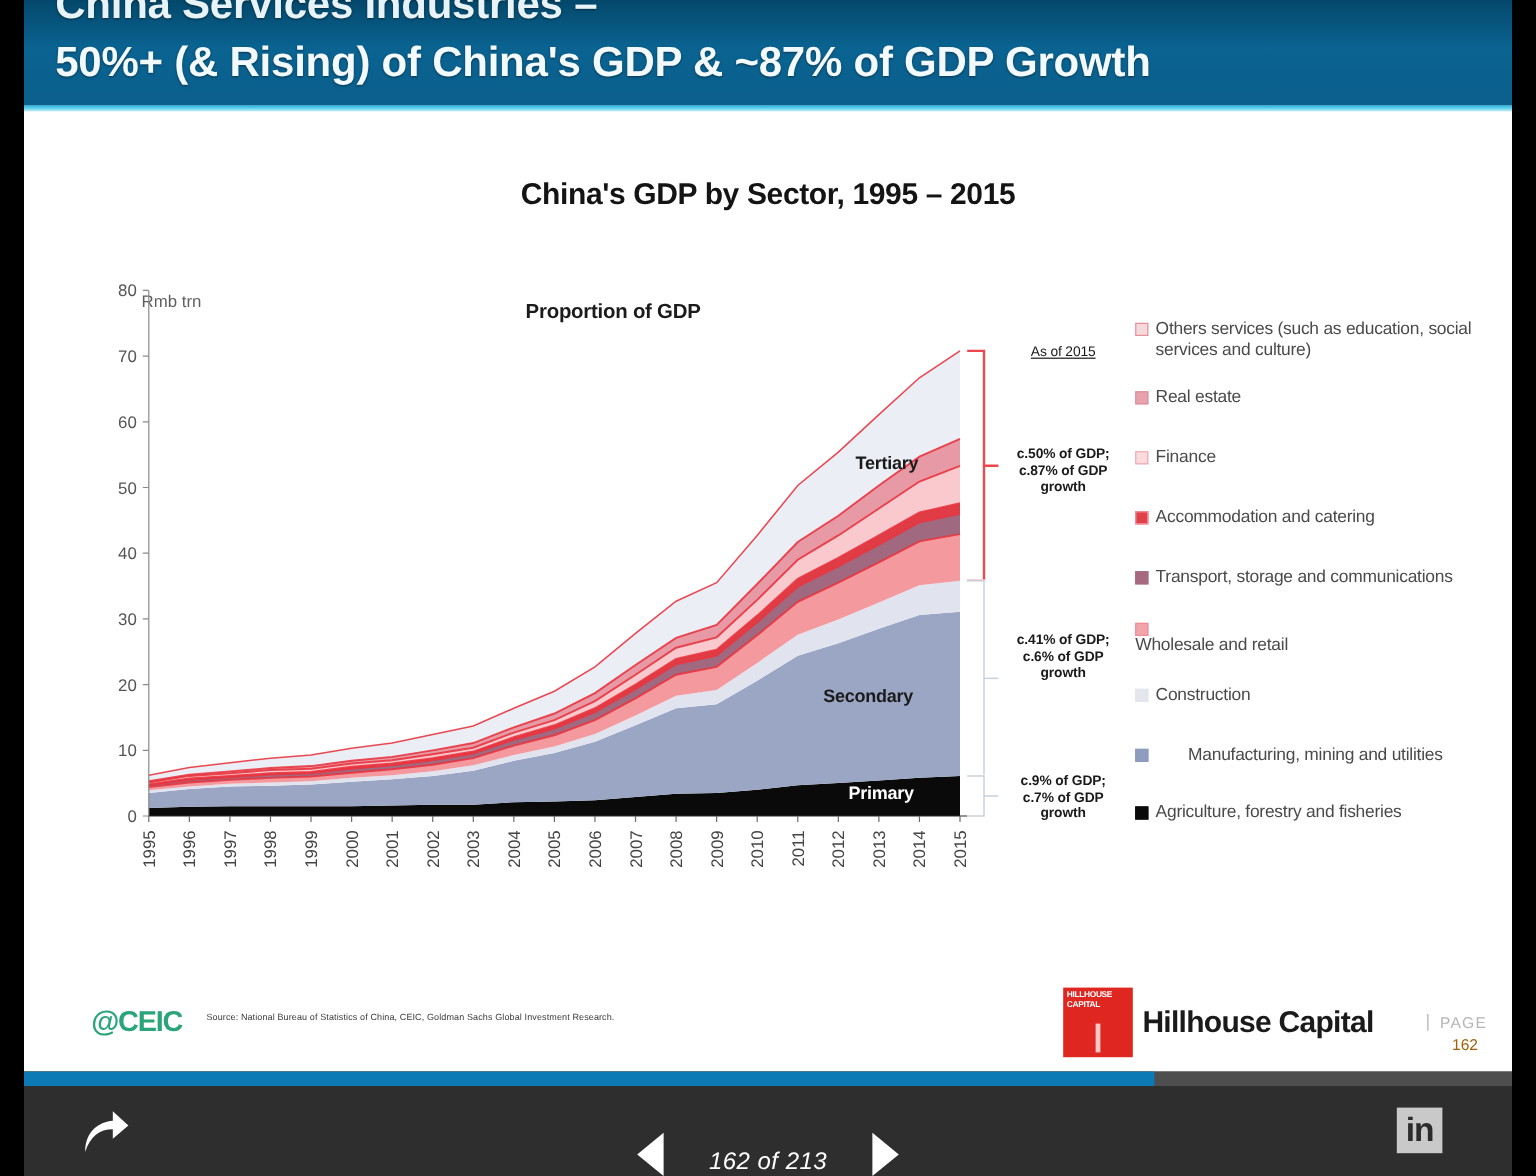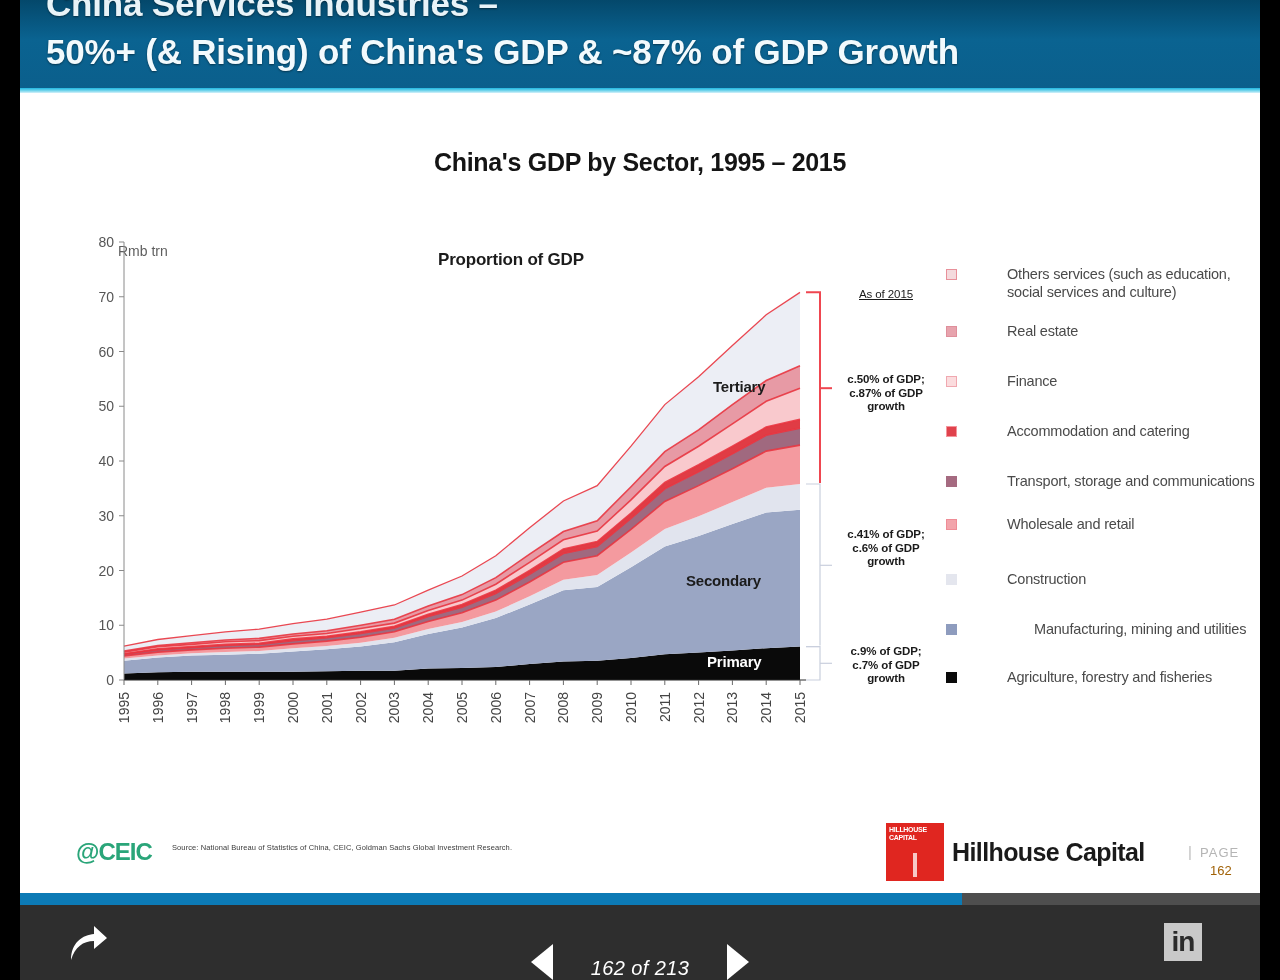--- a/index.html
+++ b/index.html
@@ -47,21 +47,21 @@
   .anno { position:absolute; width:96px; text-align:center; font-size:11.5px;
           font-weight:bold; color:#1a1a1a; line-height:13.5px; letter-spacing:-0.1px; }
   .anno-1 { left:818px; top:373px; }
   .anno-2 { left:818px; top:528px; }
   .anno-3 { left:818px; top:645px; }
 
   
   .legend { position:absolute; left:926px; top:266px; width:310px; }
   .lg-item { position:absolute; display:flex; align-items:flex-start; }
   .sw { width:11px; height:11px; flex:none; margin-top:3px; margin-right:6px; }
-  .lg-tx { font-size:14.5px; color:#4a4a4a; line-height:17.5px; letter-spacing:-0.2px;margin-left:44px; }
+  .lg-tx { font-size:14.5px; color:#4a4a4a; line-height:17.5px; letter-spacing:-0.2px; }
 
   
   .kpcb { position:absolute; left:56px; top:838px; font-size:24px; font-weight:bold;
           color:#2aa579; letter-spacing:-1px; }
   .src  { position:absolute; left:152px; top:843px; font-size:7.5px; color:#3b3b3b;
           letter-spacing:.1px; }
 
   .hh-logo { position:absolute; left:866px; top:823px; width:58px; height:58px;
              background:#e02620; }
   .hh-logo .l1 { position:absolute; left:3px; top:3px; font-size:7px; font-weight:bold;
@@ -242,21 +242,21 @@
           <span class="lg-tx">Finance</span>
         </div>
         <div class="lg-item" style="top: 157px;">
           <span class="sw" style="background: rgb(224, 66, 76); border: 1.5px solid rgb(244, 149, 156);"></span>
           <span class="lg-tx">Accommodation and catering</span>
         </div>
         <div class="lg-item" style="top: 207px;">
           <span class="sw" style="background: rgb(165, 106, 128); border: 1.5px solid rgb(165, 106, 128);"></span>
           <span class="lg-tx">Transport, storage and communications</span>
         </div>
-        <div class="lg-item" style="top: 250px;">
+        <div class="lg-item" style="top: 250px; flex-direction: column;">
           <span class="sw" style="background: rgb(242, 164, 171); border: 1.5px solid rgb(239, 140, 150);"></span>
           <span class="lg-tx">Wholesale and retail</span>
         </div>
         <div class="lg-item" style="top: 305px;">
           <span class="sw" style="background: rgb(228, 230, 238); border: 1.5px solid rgb(228, 230, 238);"></span>
           <span class="lg-tx">Construction</span>
         </div>
         <div class="lg-item" style="top: 355px; gap: 27px;">
           <span class="sw" style="background: rgb(142, 156, 190); border: 1.5px solid rgb(142, 156, 190);"></span>
           <span class="lg-tx">Manufacturing, mining and utilities</span>

